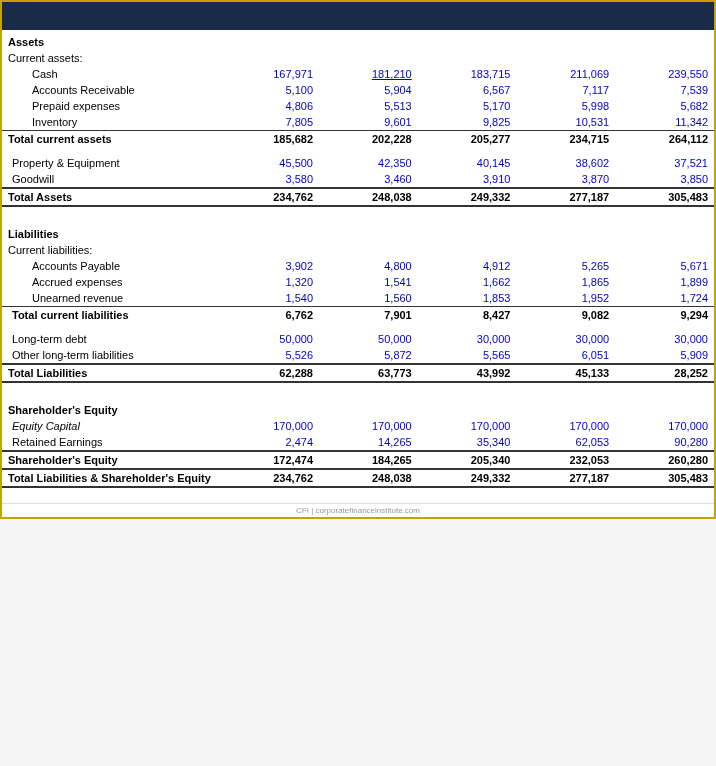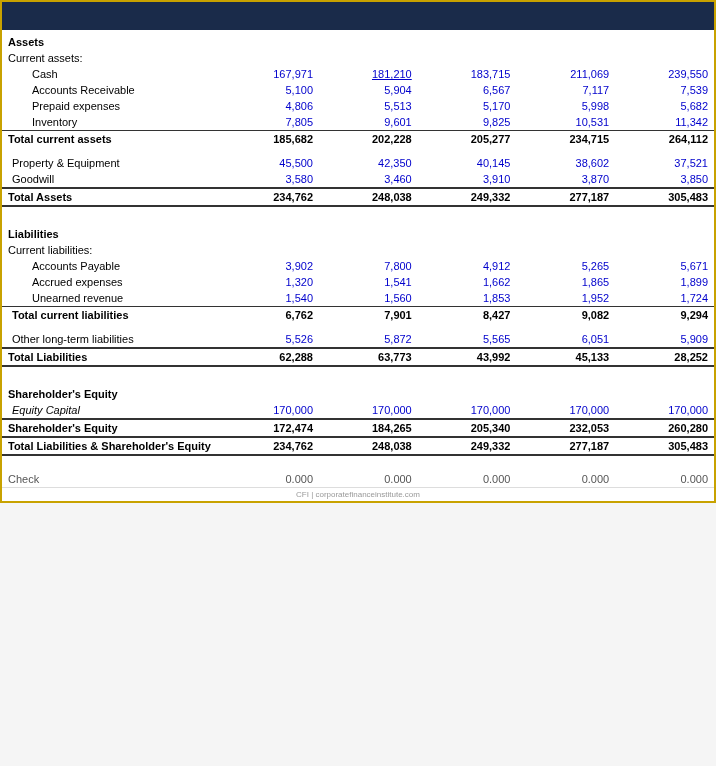--- a/index.html
+++ b/index.html
@@ -245,21 +245,21 @@
           <td class="col-label">Current liabilities:</td>
           <td class="col-num"></td>
           <td class="col-num"></td>
           <td class="col-num"></td>
           <td class="col-num"></td>
           <td class="col-num"></td>
         </tr>
         <tr>
           <td class="col-label" style="padding-left: 30px;">Accounts Payable</td>
           <td class="col-num" style="color: rgb(0, 0, 204);">3,902</td>
-          <td class="col-num" style="color: rgb(0, 0, 204);">7,800</td>
+          <td class="col-num" style="color: rgb(0, 0, 204);">4,800</td>
           <td class="col-num" style="color: rgb(0, 0, 204);">4,912</td>
           <td class="col-num" style="color: rgb(0, 0, 204);">5,265</td>
           <td class="col-num" style="color: rgb(0, 0, 204);">5,671</td>
         </tr>
         <tr>
           <td class="col-label" style="padding-left: 30px;">Accrued expenses</td>
           <td class="col-num" style="color: rgb(0, 0, 204);">1,320</td>
           <td class="col-num" style="color: rgb(0, 0, 204);">1,541</td>
           <td class="col-num" style="color: rgb(0, 0, 204);">1,662</td>
           <td class="col-num" style="color: rgb(0, 0, 204);">1,865</td>
@@ -283,20 +283,28 @@
         </tr>
         <tr class="spacer-row">
           <td></td>
           <td></td>
           <td></td>
           <td></td>
           <td></td>
           <td></td>
         </tr>
         <tr>
+          <td class="col-label" style="padding-left: 10px;">Long-term debt</td>
+          <td class="col-num" style="color: rgb(0, 0, 204);">50,000</td>
+          <td class="col-num" style="color: rgb(0, 0, 204);">50,000</td>
+          <td class="col-num" style="color: rgb(0, 0, 204);">30,000</td>
+          <td class="col-num" style="color: rgb(0, 0, 204);">30,000</td>
+          <td class="col-num" style="color: rgb(0, 0, 204);">30,000</td>
+        </tr>
+        <tr>
           <td class="col-label" style="padding-left: 10px;">Other long-term liabilities</td>
           <td class="col-num" style="color: rgb(0, 0, 204);">5,526</td>
           <td class="col-num" style="color: rgb(0, 0, 204);">5,872</td>
           <td class="col-num" style="color: rgb(0, 0, 204);">5,565</td>
           <td class="col-num" style="color: rgb(0, 0, 204);">6,051</td>
           <td class="col-num" style="color: rgb(0, 0, 204);">5,909</td>
         </tr>
         <tr class="grand-total-row">
           <td class="col-label">Total Liabilities</td>
           <td class="col-num">62,288</td>
@@ -330,20 +338,28 @@
           <td class="col-num"></td>
         </tr>
         <tr>
           <td class="col-label" style="padding-left: 10px; font-style: italic;">Equity Capital</td>
           <td class="col-num" style="color: rgb(0, 0, 204);">170,000</td>
           <td class="col-num" style="color: rgb(0, 0, 204);">170,000</td>
           <td class="col-num" style="color: rgb(0, 0, 204);">170,000</td>
           <td class="col-num" style="color: rgb(0, 0, 204);">170,000</td>
           <td class="col-num" style="color: rgb(0, 0, 204);">170,000</td>
         </tr>
+        <tr>
+          <td class="col-label" style="padding-left: 10px;">Retained Earnings</td>
+          <td class="col-num" style="color: rgb(0, 0, 204);">2,474</td>
+          <td class="col-num" style="color: rgb(0, 0, 204);">14,265</td>
+          <td class="col-num" style="color: rgb(0, 0, 204);">35,340</td>
+          <td class="col-num" style="color: rgb(0, 0, 204);">62,053</td>
+          <td class="col-num" style="color: rgb(0, 0, 204);">90,280</td>
+        </tr>
         <tr class="grand-total-row">
           <td class="col-label">Shareholder's Equity</td>
           <td class="col-num">172,474</td>
           <td class="col-num">184,265</td>
           <td class="col-num">205,340</td>
           <td class="col-num">232,053</td>
           <td class="col-num">260,280</td>
         </tr>
         <tr class="grand-total-row">
           <td class="col-label">Total Liabilities &amp; Shareholder's Equity</td>
@@ -362,24 +378,16 @@
           <td></td>
         </tr>
         <tr class="spacer-row">
           <td></td>
           <td></td>
           <td></td>
           <td></td>
           <td></td>
           <td></td>
         </tr>
-        <tr class="check-row">
-          <td class="col-label">Check</td>
-          <td class="col-num">0.000</td>
-          <td class="col-num">0.000</td>
-          <td class="col-num">0.000</td>
-          <td class="col-num">0.000</td>
-          <td class="col-num">0.000</td>
-        </tr>
       </tbody>
   </table>
   <div class="bottom-note">CFI | corporatefinanceinstitute.com</div>
 </div>
 
 </body></html>

